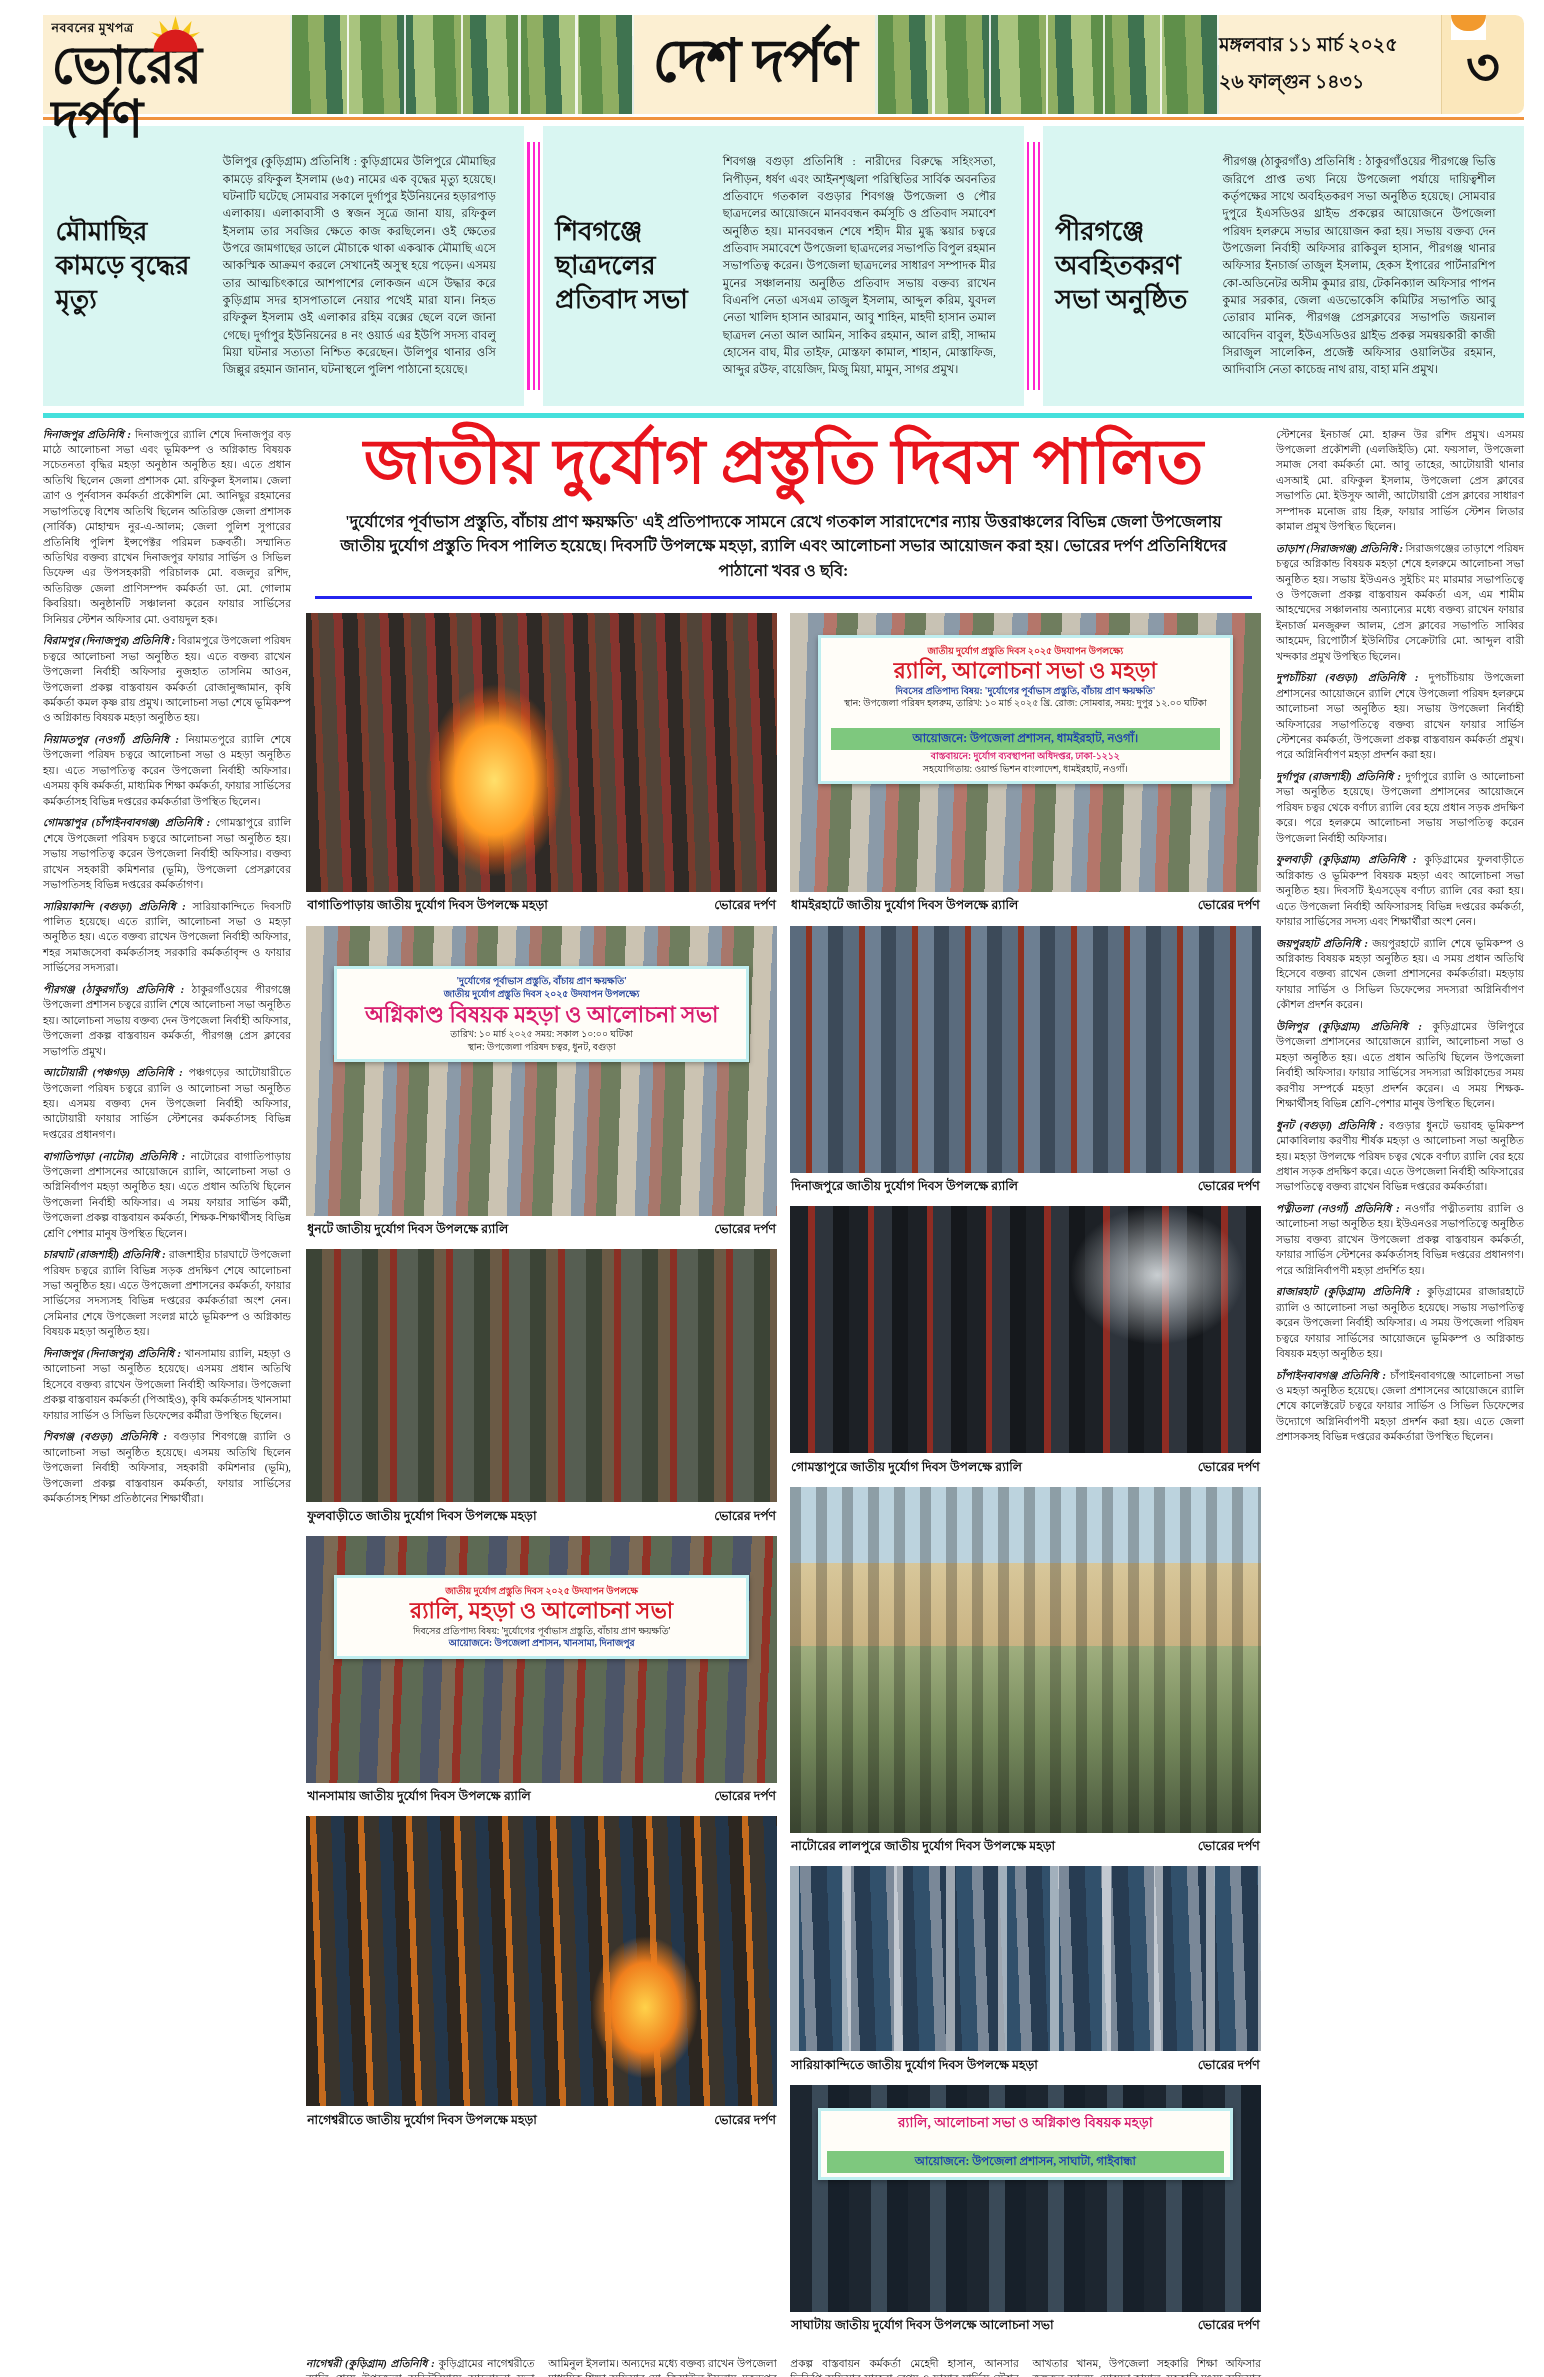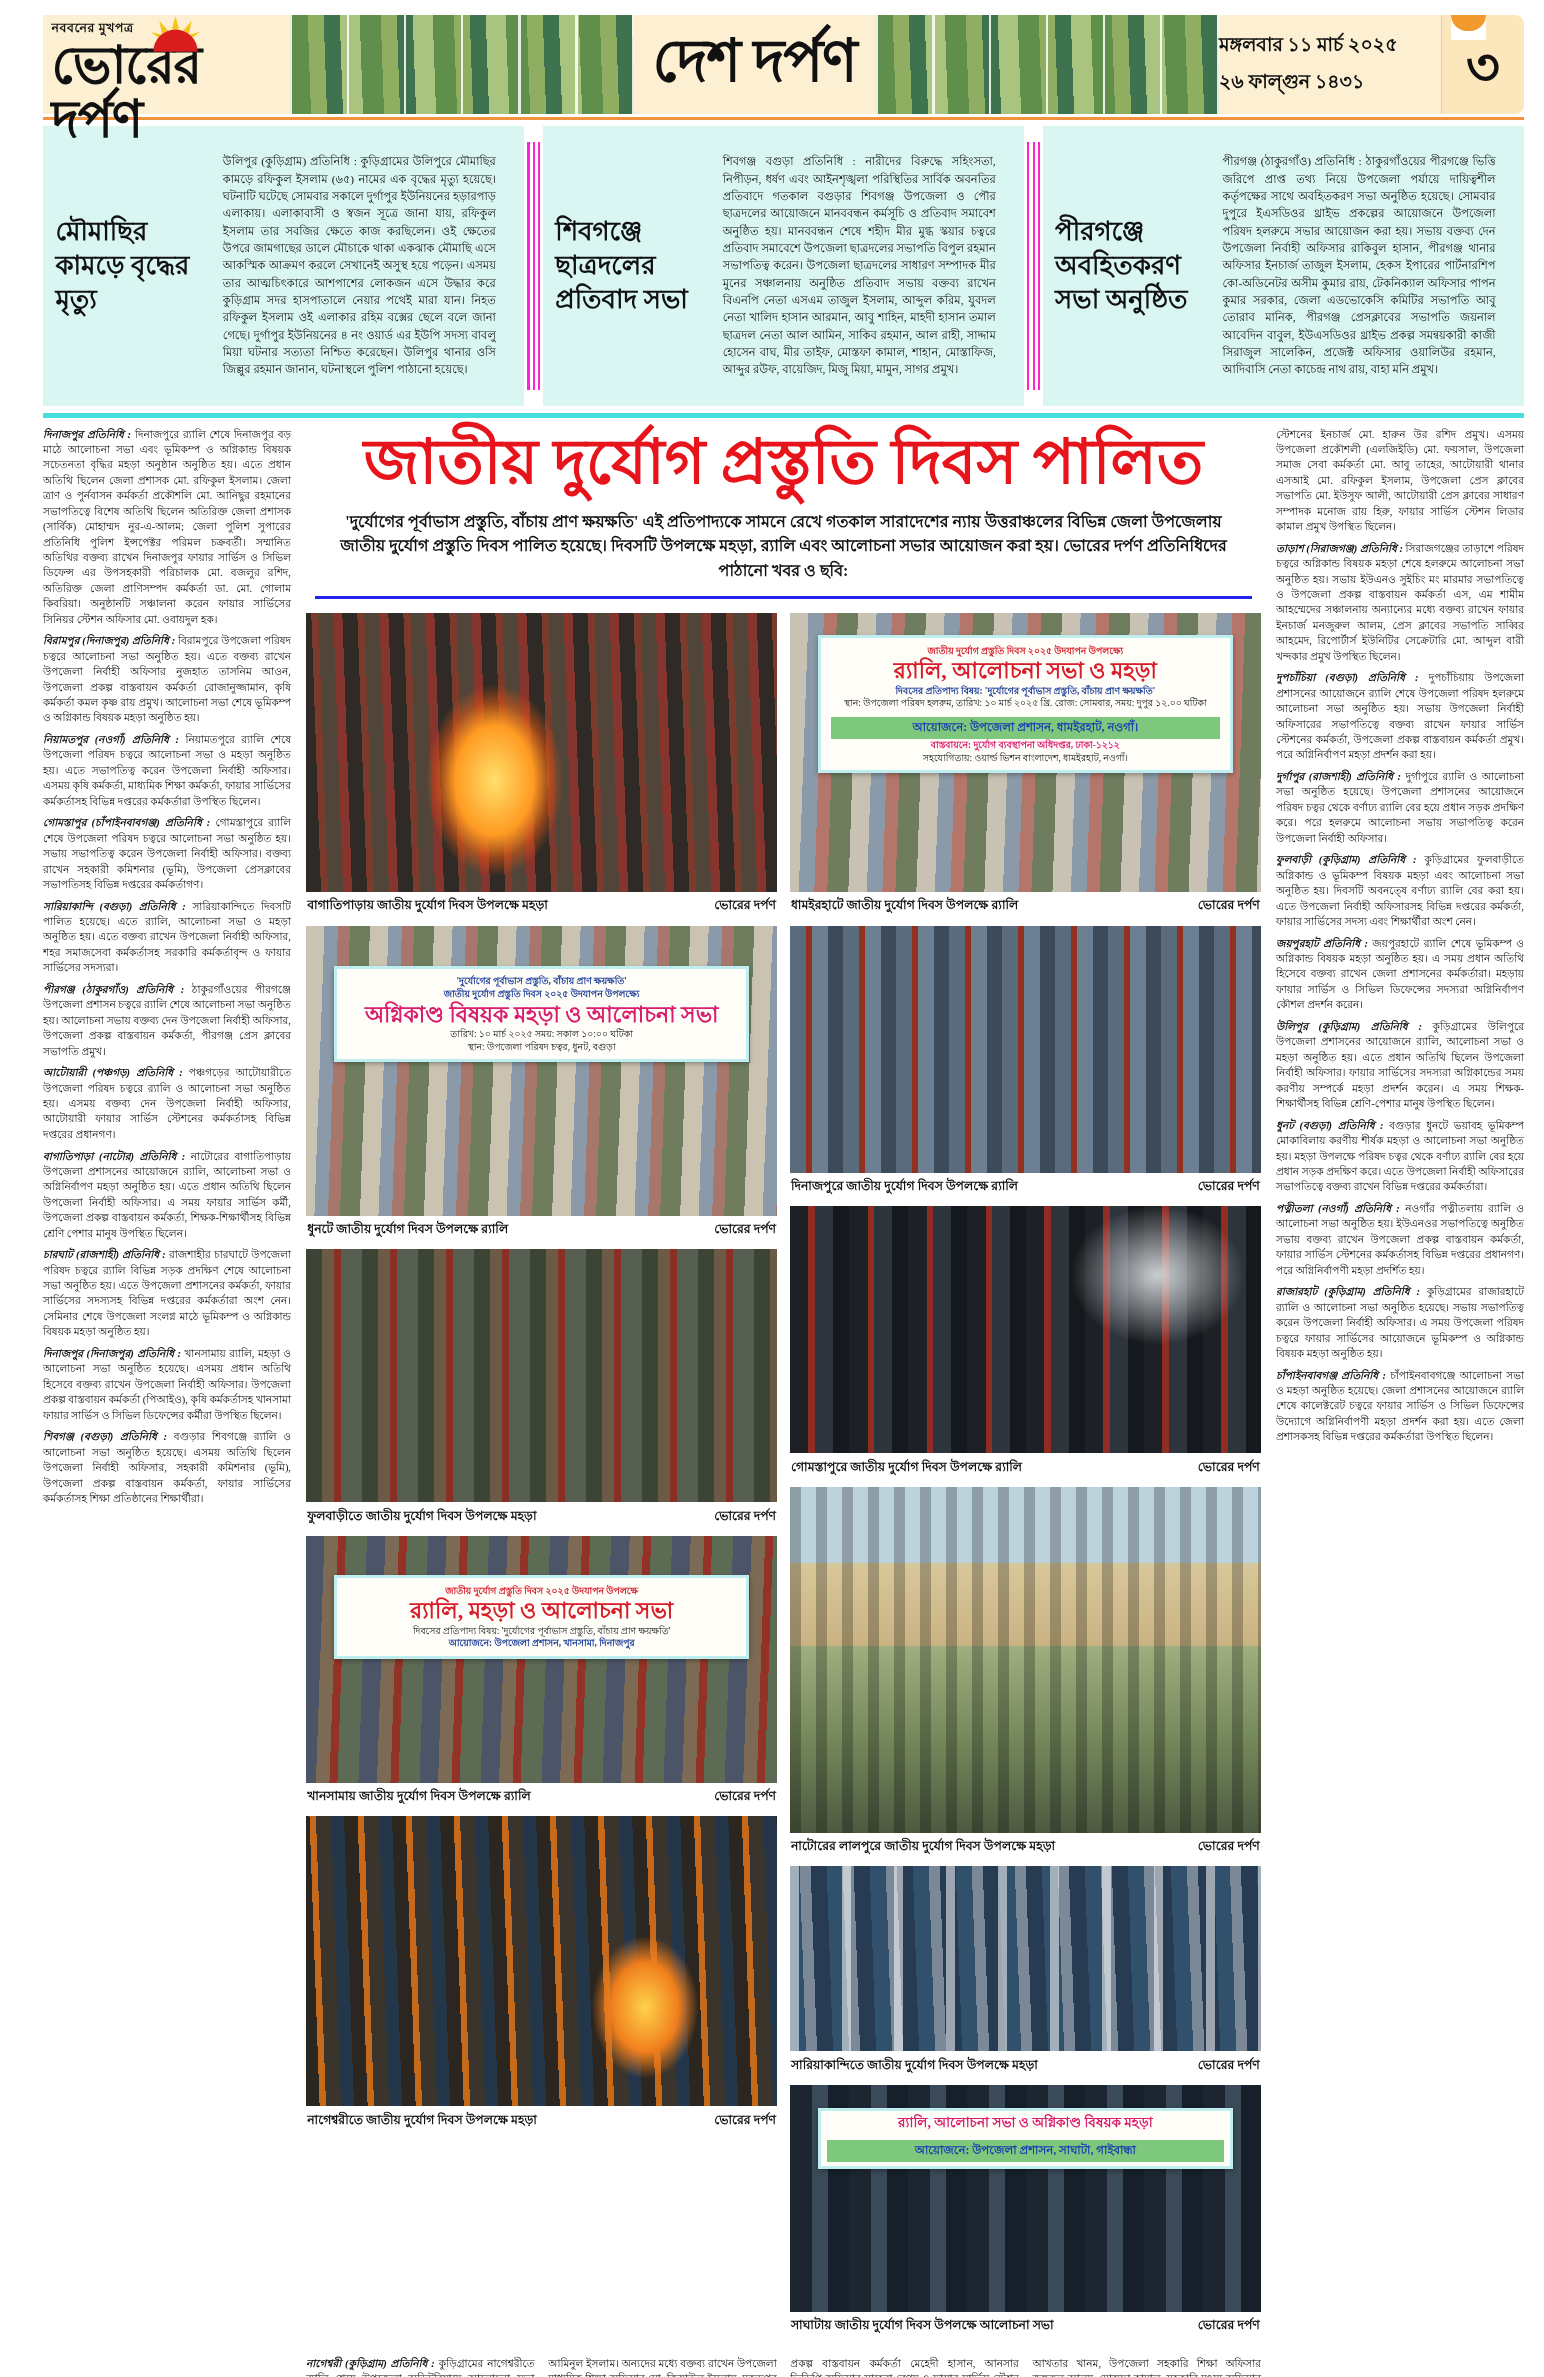--- a/index.html
+++ b/index.html
@@ -54,21 +54,21 @@
   .photo{position:relative;width:100%;overflow:hidden;}
   .cap{display:flex;justify-content:space-between;align-items:baseline;font-weight:bold;font-size:12.4px;padding:4.3px 1.2px 9.3px;gap:6.2px;}
   .cap .credit{white-space:nowrap;}
 
   .banner{position:absolute;left:6%;right:6%;background:#fffdf8;border:3.7px solid #bfeef0;padding:6.2px 10px;text-align:center;box-shadow:0 1.9px 5px rgba(0,0,0,.35);}
   .banner .s{font-size:9.3px;line-height:1.35;}
   .banner .red{color:#d81d2a;font-weight:bold;}
   .banner .mag{color:#d81d6e;font-weight:bold;}
   .banner .blue{color:#20409a;font-weight:bold;}
   .banner .big{font-size:22px;line-height:1.25;}
-  .banner .green-band{background:#7ec87e;color:#1c3fae;font-weight:bold;font-size:11.7px;margin-top:7px;padding:1.2px 2.5px;}
+  .banner .green-band{background:#7ec87e;color:#1c3fae;font-weight:bold;font-size:11.7px;margin-top:18px;padding:1.2px 2.5px;}
 
   
   .p-bagatipara{height:279px;background:
     radial-gradient(93px 130px at 40% 60%,#ffe06b 0%,#ff9b22 42%,rgba(226,88,20,.55) 60%,rgba(0,0,0,0) 74%),
     repeating-linear-gradient(88deg,#2f2a26 0 15px,#7a3b2c 15px 22px,#514438 22px 37px,#86342e 37px 46px),
     linear-gradient(180deg,#b9cfa0 0%,#8fb078 30%,#6c8f58 100%);}
   .p-dhunot{height:290px;background:
     repeating-linear-gradient(92deg,#cbc3b2 0 18.5px,#8b9aa8 18.5px 32px,#a8776b 32px 44px,#6f7d5e 44px 64px),
     linear-gradient(180deg,#d8d2c2 0%,#a8a292 100%);}
   .p-fulbari{height:253px;background:
@@ -305,21 +305,21 @@
 
         </div>
       </div>
     </section>
 
     <aside class="col">
       <p class="art"><b></b> <span>স্টেশনের ইনচার্জ মো. হারুন উর রশিদ প্রমুখ। এসময় উপজেলা প্রকৌশলী (এলজিইডি) মো. ফয়সাল, উপজেলা সমাজ সেবা কর্মকর্তা মো. আবু তাহের, আটোয়ারী থানার এসআই মো. রফিকুল ইসলাম, উপজেলা প্রেস ক্লাবের সভাপতি মো. ইউসুফ আলী, আটোয়ারী প্রেস ক্লাবের সাধারণ সম্পাদক মনোজ রায় হিরু, ফায়ার সার্ভিস স্টেশন লিডার কামাল প্রমুখ উপস্থিত ছিলেন।</span></p>
       <p class="art"><b>তাড়াশ (সিরাজগঞ্জ) প্রতিনিধি :</b> <span>সিরাজগঞ্জের তাড়াশে পরিষদ চত্বরে অগ্নিকান্ড বিষয়ক মহড়া শেষে হলরুমে আলোচনা সভা অনুষ্ঠিত হয়। সভায় ইউএনও সুইচিং মং মারমার সভাপতিত্বে ও উপজেলা প্রকল্প বাস্তবায়ন কর্মকর্তা এস, এম শামীম আহম্মেদের সঞ্চালনায় অন্যান্যের মধ্যে বক্তব্য রাখেন ফায়ার ইনচার্জ মনজুরুল আলম, প্রেস ক্লাবের সভাপতি সাব্বির আহমেদ, রিপোর্টার্স ইউনিটির সেক্রেটারি মো. আব্দুল বারী খন্দকার প্রমুখ উপস্থিত ছিলেন।</span></p>
       <p class="art"><b>দুপচাঁচিয়া (বগুড়া) প্রতিনিধি :</b> <span>দুপচাঁচিয়ায় উপজেলা প্রশাসনের আয়োজনে র‍্যালি শেষে উপজেলা পরিষদ হলরুমে আলোচনা সভা অনুষ্ঠিত হয়। সভায় উপজেলা নির্বাহী অফিসারের সভাপতিত্বে বক্তব্য রাখেন ফায়ার সার্ভিস স্টেশনের কর্মকর্তা, উপজেলা প্রকল্প বাস্তবায়ন কর্মকর্তা প্রমুখ। পরে অগ্নিনির্বাপণ মহড়া প্রদর্শন করা হয়।</span></p>
       <p class="art"><b>দুর্গাপুর (রাজশাহী) প্রতিনিধি :</b> <span>দুর্গাপুরে র‍্যালি ও আলোচনা সভা অনুষ্ঠিত হয়েছে। উপজেলা প্রশাসনের আয়োজনে পরিষদ চত্বর থেকে বর্ণাঢ্য র‍্যালি বের হয়ে প্রধান সড়ক প্রদক্ষিণ করে। পরে হলরুমে আলোচনা সভায় সভাপতিত্ব করেন উপজেলা নির্বাহী অফিসার।</span></p>
-      <p class="art"><b>ফুলবাড়ী (কুড়িগ্রাম) প্রতিনিধি :</b> <span>কুড়িগ্রামের ফুলবাড়ীতে অগ্নিকান্ড ও ভূমিকম্প বিষয়ক মহড়া এবং আলোচনা সভা অনুষ্ঠিত হয়। দিবসটি অবনত্ষে বর্ণাঢ্য র‍্যালি বের করা হয়। এতে উপজেলা নির্বাহী অফিসারসহ বিভিন্ন দপ্তরের কর্মকর্তা, ফায়ার সার্ভিসের সদস্য এবং শিক্ষার্থীরা অংশ নেন।</span></p>
+      <p class="art"><b>ফুলবাড়ী (কুড়িগ্রাম) প্রতিনিধি :</b> <span>কুড়িগ্রামের ফুলবাড়ীতে অগ্নিকান্ড ও ভূমিকম্প বিষয়ক মহড়া এবং আলোচনা সভা অনুষ্ঠিত হয়। দিবসটি ইএসড্ষে বর্ণাঢ্য র‍্যালি বের করা হয়। এতে উপজেলা নির্বাহী অফিসারসহ বিভিন্ন দপ্তরের কর্মকর্তা, ফায়ার সার্ভিসের সদস্য এবং শিক্ষার্থীরা অংশ নেন।</span></p>
       <p class="art"><b>জয়পুরহাট প্রতিনিধি :</b> <span>জয়পুরহাটে র‍্যালি শেষে ভূমিকম্প ও অগ্নিকান্ড বিষয়ক মহড়া অনুষ্ঠিত হয়। এ সময় প্রধান অতিথি হিসেবে বক্তব্য রাখেন জেলা প্রশাসনের কর্মকর্তারা। মহড়ায় ফায়ার সার্ভিস ও সিভিল ডিফেন্সের সদস্যরা অগ্নিনির্বাপণ কৌশল প্রদর্শন করেন।</span></p>
       <p class="art"><b>উলিপুর (কুড়িগ্রাম) প্রতিনিধি :</b> <span>কুড়িগ্রামের উলিপুরে উপজেলা প্রশাসনের আয়োজনে র‍্যালি, আলোচনা সভা ও মহড়া অনুষ্ঠিত হয়। এতে প্রধান অতিথি ছিলেন উপজেলা নির্বাহী অফিসার। ফায়ার সার্ভিসের সদস্যরা অগ্নিকান্ডের সময় করণীয় সম্পর্কে মহড়া প্রদর্শন করেন। এ সময় শিক্ষক-শিক্ষার্থীসহ বিভিন্ন শ্রেণি-পেশার মানুষ উপস্থিত ছিলেন।</span></p>
       <p class="art"><b>ধুনট (বগুড়া) প্রতিনিধি :</b> <span>বগুড়ার ধুনটে ভয়াবহ ভূমিকম্প মোকাবিলায় করণীয় শীর্ষক মহড়া ও আলোচনা সভা অনুষ্ঠিত হয়। মহড়া উপলক্ষে পরিষদ চত্বর থেকে বর্ণাঢ্য র‍্যালি বের হয়ে প্রধান সড়ক প্রদক্ষিণ করে। এতে উপজেলা নির্বাহী অফিসারের সভাপতিত্বে বক্তব্য রাখেন বিভিন্ন দপ্তরের কর্মকর্তারা।</span></p>
       <p class="art"><b>পত্নীতলা (নওগাঁ) প্রতিনিধি :</b> <span>নওগাঁর পত্নীতলায় র‍্যালি ও আলোচনা সভা অনুষ্ঠিত হয়। ইউএনওর সভাপতিত্বে অনুষ্ঠিত সভায় বক্তব্য রাখেন উপজেলা প্রকল্প বাস্তবায়ন কর্মকর্তা, ফায়ার সার্ভিস স্টেশনের কর্মকর্তাসহ বিভিন্ন দপ্তরের প্রধানগণ। পরে অগ্নিনির্বাপণী মহড়া প্রদর্শিত হয়।</span></p>
       <p class="art"><b>রাজারহাট (কুড়িগ্রাম) প্রতিনিধি :</b> <span>কুড়িগ্রামের রাজারহাটে র‍্যালি ও আলোচনা সভা অনুষ্ঠিত হয়েছে। সভায় সভাপতিত্ব করেন উপজেলা নির্বাহী অফিসার। এ সময় উপজেলা পরিষদ চত্বরে ফায়ার সার্ভিসের আয়োজনে ভূমিকম্প ও অগ্নিকান্ড বিষয়ক মহড়া অনুষ্ঠিত হয়।</span></p>
       <p class="art"><b>চাঁপাইনবাবগঞ্জ প্রতিনিধি :</b> <span>চাঁপাইনবাবগঞ্জে আলোচনা সভা ও মহড়া অনুষ্ঠিত হয়েছে। জেলা প্রশাসনের আয়োজনে র‍্যালি শেষে কালেক্টরেট চত্বরে ফায়ার সার্ভিস ও সিভিল ডিফেন্সের উদ্যোগে অগ্নিনির্বাপণী মহড়া প্রদর্শন করা হয়। এতে জেলা প্রশাসকসহ বিভিন্ন দপ্তরের কর্মকর্তারা উপস্থিত ছিলেন।</span></p>
     </aside>
   </div>
 </div>
 

